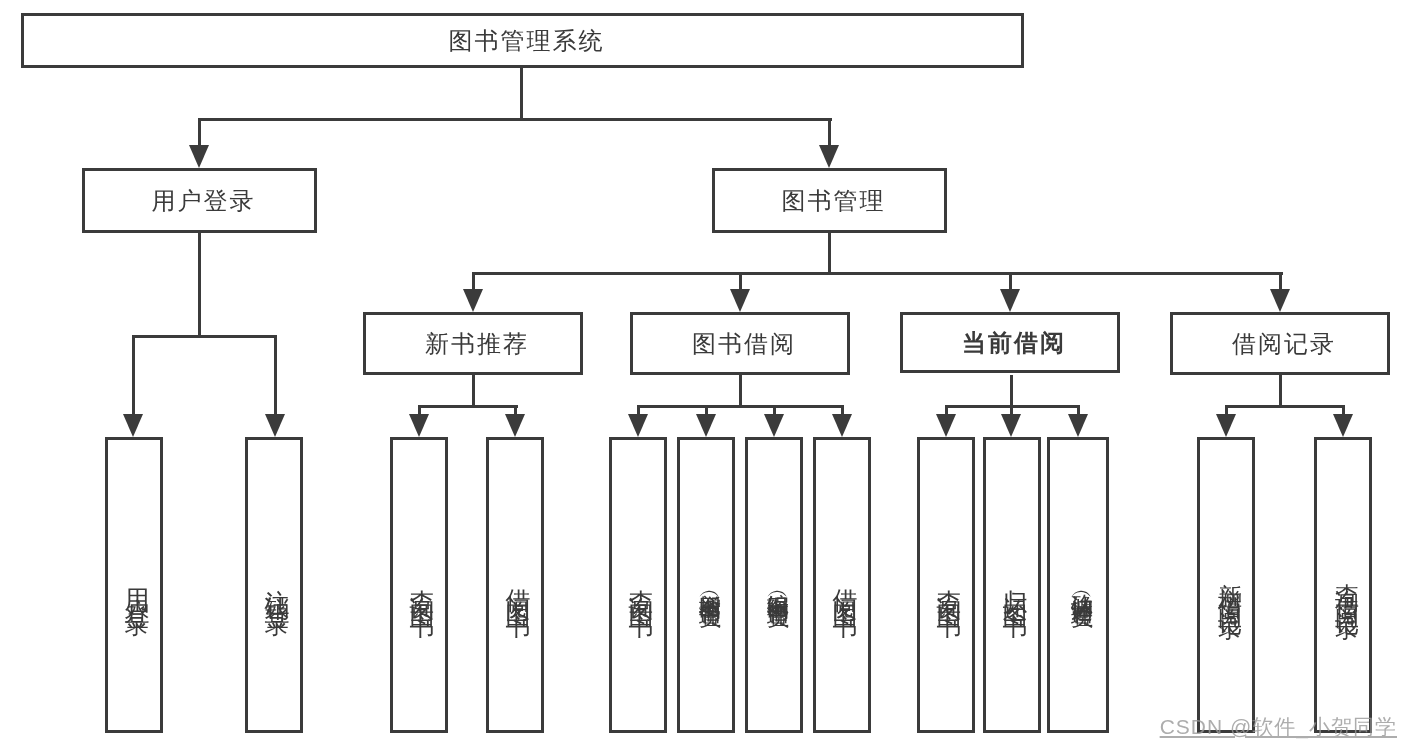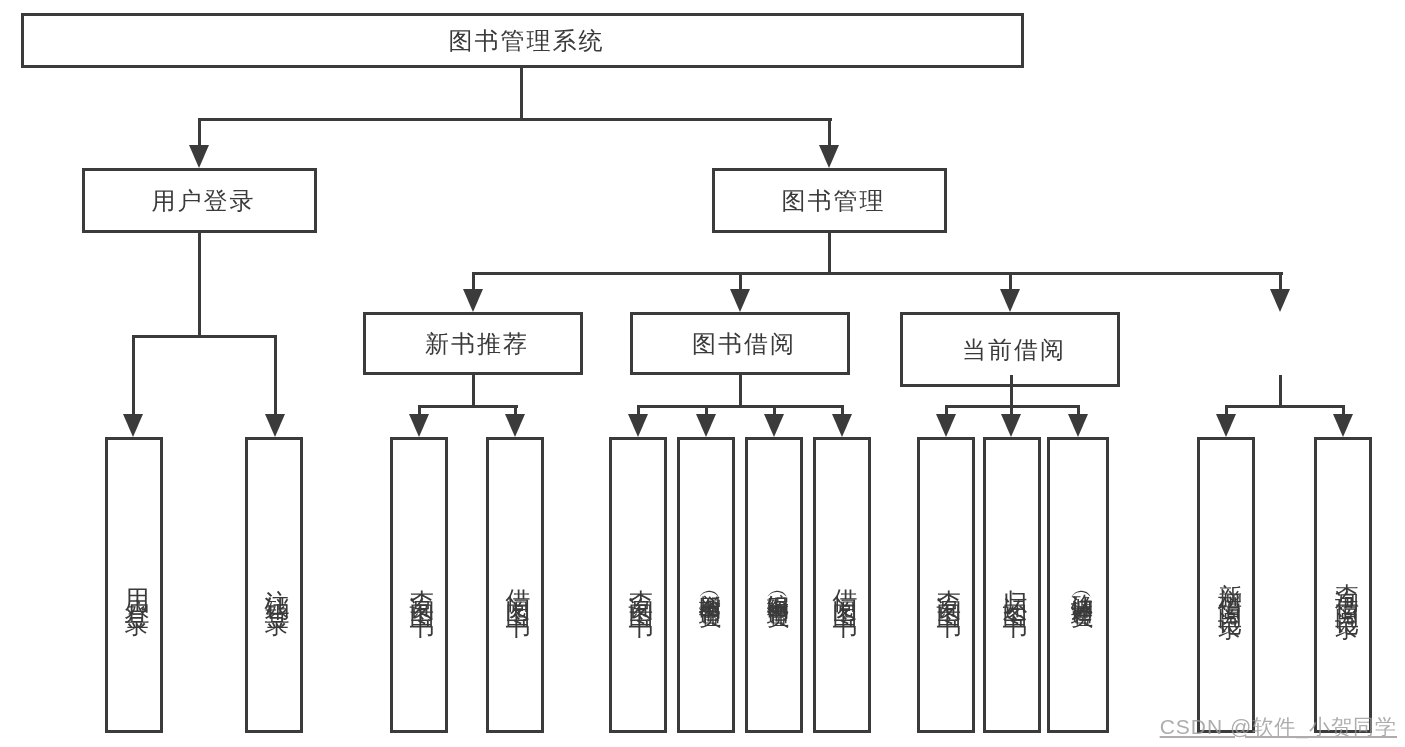--- a/index.html
+++ b/index.html
@@ -86,22 +86,25 @@
   <div class="box" style="left:712px; top:168px; width:235px; height:65px;">
     <span class="hlabel">图书管理</span>
   </div>
 
   <div class="box" style="left:630px; top:312px; width:220px; height:63px;">
     <span class="hlabel">图书借阅</span>
   </div>
   <div class="box" style="left:363px; top:312px; width:220px; height:63px;">
     <span class="hlabel">新书推荐</span>
   </div>
-  <div class="box" style="left:900px; top:312px; width:220px; height:75px;">
+  <div class="box" style="left:900px; top:312px; width:220px; height:61px;font-weight:bold;">
     <span class="hlabel">当前借阅</span>
+  </div>
+  <div class="box" style="left:1170px; top:312px; width:220px; height:63px;">
+    <span class="hlabel">借阅记录</span>
   </div>
 
   <div class="box vbox chars4" style="left:105px; top:437px; width:58px; height:296px;">
     <span>用户登录</span>
   </div>
   <div class="box vbox chars4" style="left:245px; top:437px; width:58px; height:296px;">
     <span>注销登录</span>
   </div>
 
   <div class="box vbox chars4" style="left:390px; top:437px; width:58px; height:296px;">

